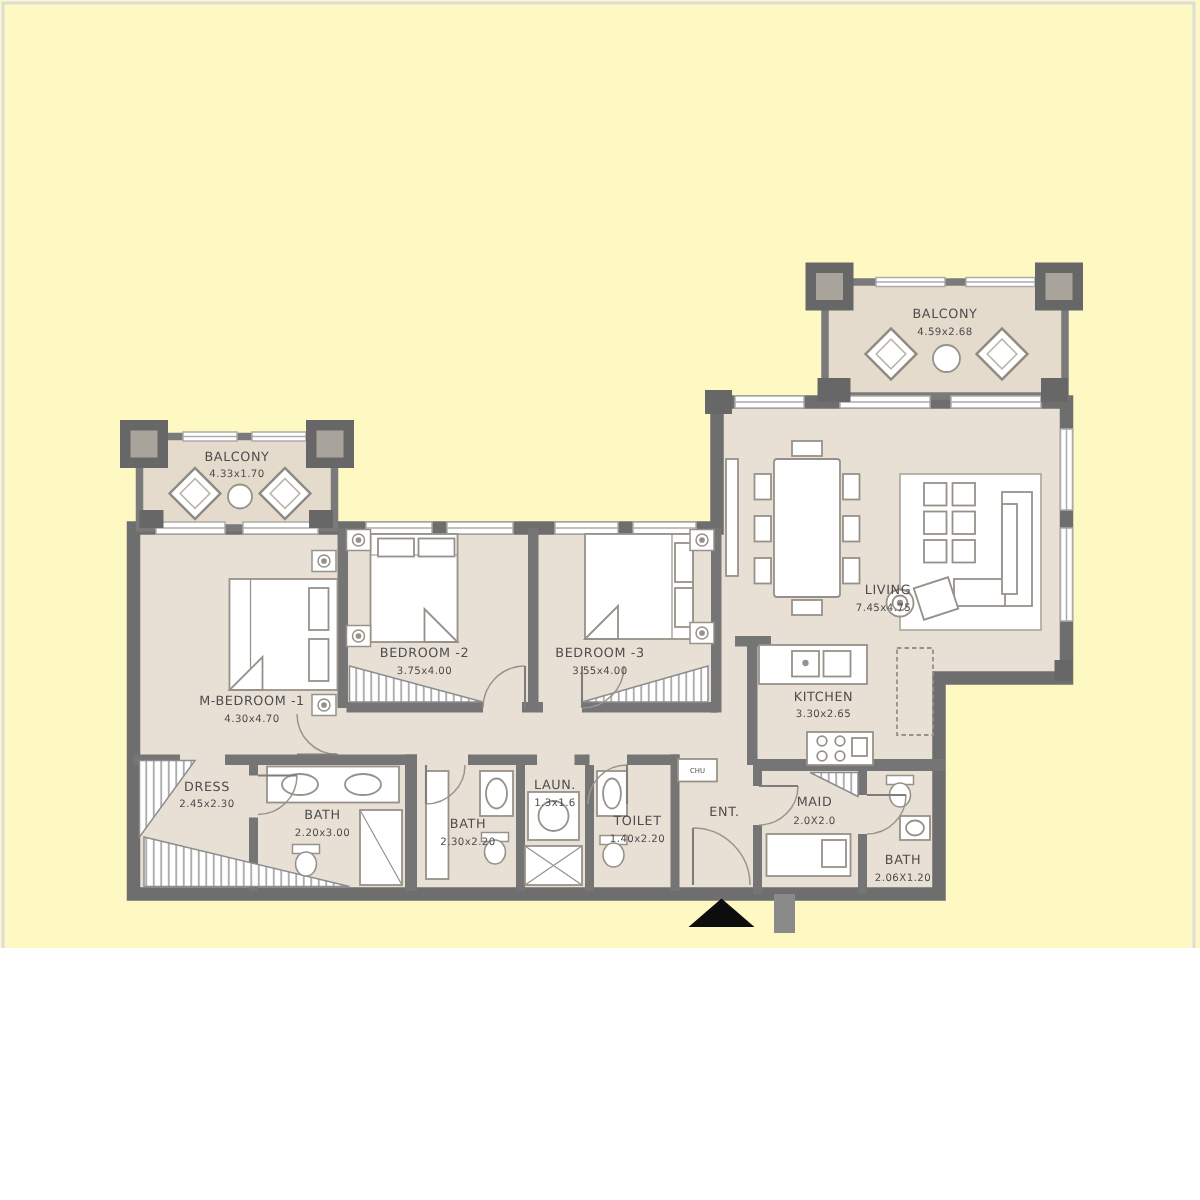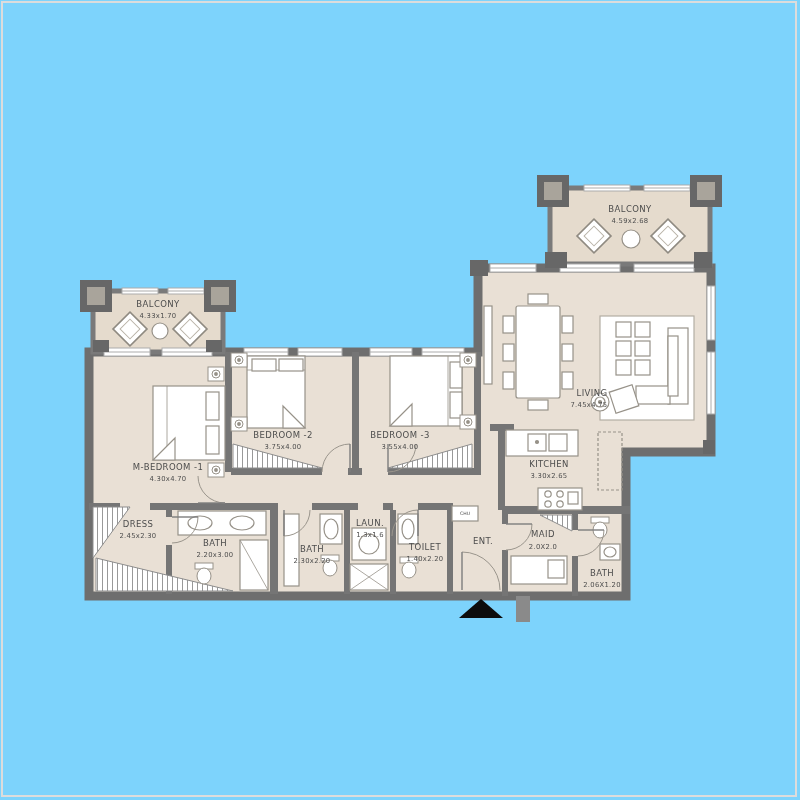--- a/index.html
+++ b/index.html
@@ -1,16 +1,16 @@
 <!DOCTYPE html>
 <html><head>
 <meta charset="utf-8">
 <style>
   html,body{margin:0;padding:0;background:#ffffff;}
-  .page{position:relative;width:800px;height:800px;background:#7dd3fc;
+  .page{position:relative;width:800px;height:632px;background:#fef9c3;
         font-family:"DejaVu Sans", sans-serif;}
   .frame{position:absolute;left:1px;top:1px;width:796px;height:796px;
          border:2px solid #dcdcdc;box-sizing:border-box;}
   svg text{fill:#4d4d4d;font-family:"DejaVu Sans", sans-serif;}
   .room-label{font-size:8.5px;letter-spacing:.4px;}
   .room-dims{font-size:6.8px;letter-spacing:.3px;}
   .tiny{font-size:4.6px;}
 </style>
 </head>
 <body>

